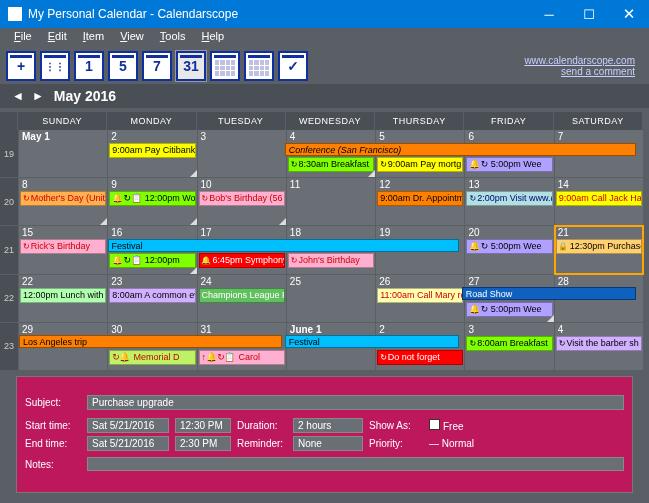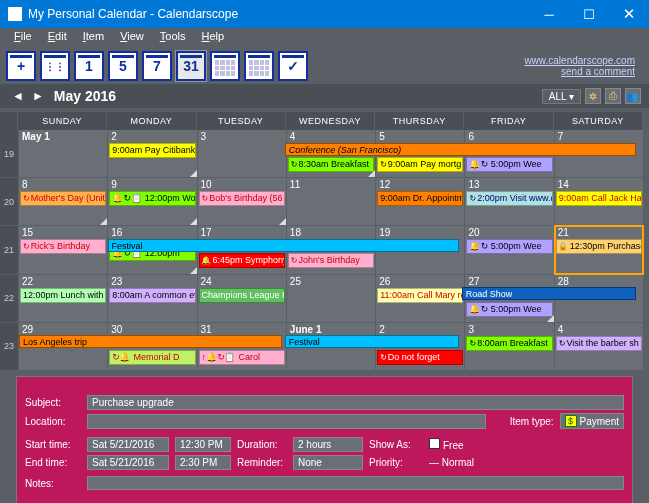--- a/index.html
+++ b/index.html
@@ -132,26 +132,20 @@
   <div class="links">
     <a>www.calendarscope.com</a>
     <a>send a comment</a>
   </div>
 </div>
 
 <div class="navbar">
   <span class="navarr">◄</span>
   <span class="navarr">►</span>
   <span class="navtitle">May 2016</span>
-  <div class="navright">
-    <span class="allbtn"><span>ALL</span> ▾</span>
-    <span class="ricon">✲</span>
-    <span class="ricon">⎙</span>
-    <span class="ricon">👥</span>
-  </div>
 </div>
 
 <div class="calwrap">
   <div class="dayhdr" id="dayhdr">
       <div class="dh"></div>
       <div class="dh">SUNDAY</div>
       <div class="dh">MONDAY</div>
       <div class="dh">TUESDAY</div>
       <div class="dh">WEDNESDAY</div>
       <div class="dh">THURSDAY</div>
@@ -245,21 +239,21 @@
         </div>
         <div class="wn">21</div>
         <div class="cell">
           <div class="dnum">15</div>
           <div class="evts" style="top: 13px;">
             <div class="ev" style="background: rgb(255, 176, 208); color: rgb(204, 0, 0);"><span class="ei">↻</span>Rick's Birthday</div>
           </div>
         </div>
         <div class="cell">
           <div class="dnum">16</div>
-          <div class="evts" style="top: 20px;">
+          <div class="evts" style="top: 27px;">
             <div class="ev" style="background: rgb(127, 255, 0); color: rgb(0, 0, 0);">🔔↻📋 12:00pm</div>
           </div>
           <div class="fold"></div>
         </div>
         <div class="cell">
           <div class="dnum">17</div>
           <div class="evts" style="top: 27px;">
             <div class="ev" style="background: rgb(255, 0, 0); color: rgb(255, 255, 255);"><span class="ei">🔔</span>6:45pm Symphony</div>
           </div>
         </div>
@@ -373,29 +367,20 @@
         <div class="span" style="background: rgb(0, 191, 255); color: rgb(0, 0, 0); left: 284.714px; width: 174.143px; top: 205px; pointer-events: auto;">Festival</div>
       </div>
   </div>
 </div>
 
 <div class="detail">
   <div class="drow">
     <span class="dlbl">Subject:</span>
     <span class="dval">Purchase upgrade</span>
   </div>
-  <div class="drow">
-    <span class="dlbl">Location:</span>
-    <span class="dval"></span>
-    <span class="dlbl" style="width:62px;text-align:right">Item type:</span>
-    <span class="itype">
-        <span class="itico">$</span>
-        <span>Payment</span>
-      </span>
-  </div>
   <div class="drow" style="margin-top:8px">
     <span class="dlbl">Start time:</span>
     <span class="dval sm" style="flex:0 0 82px">Sat 5/21/2016</span>
     <span class="dval md">12:30 PM</span>
     <span class="dlbl" style="width:50px">Duration:</span>
     <span class="dval sm">2 hours</span>
     <span class="dlbl" style="width:54px">Show As:</span>
     <span><span class="freebox"></span><span>Free</span></span>
   </div>
   <div class="drow">

